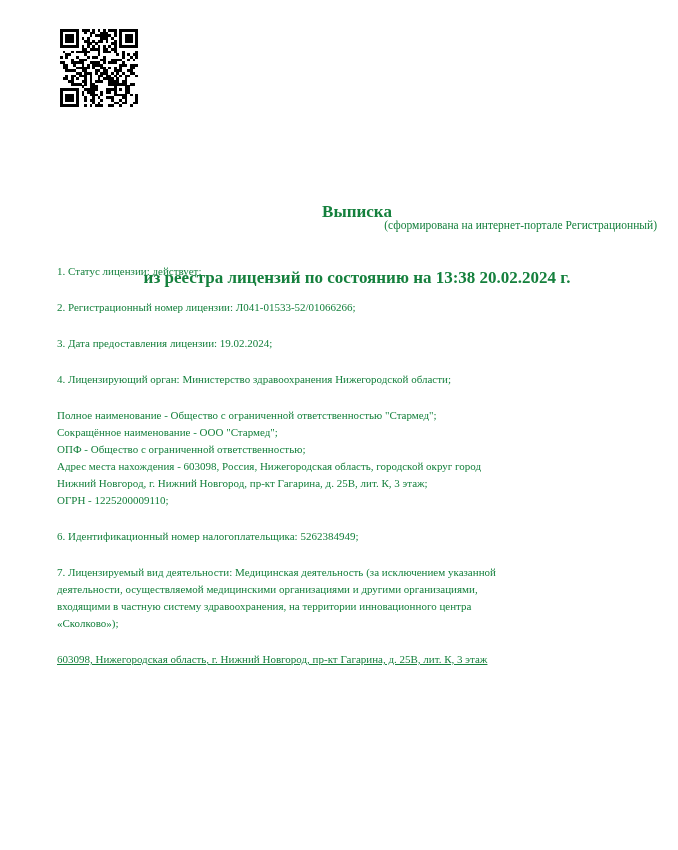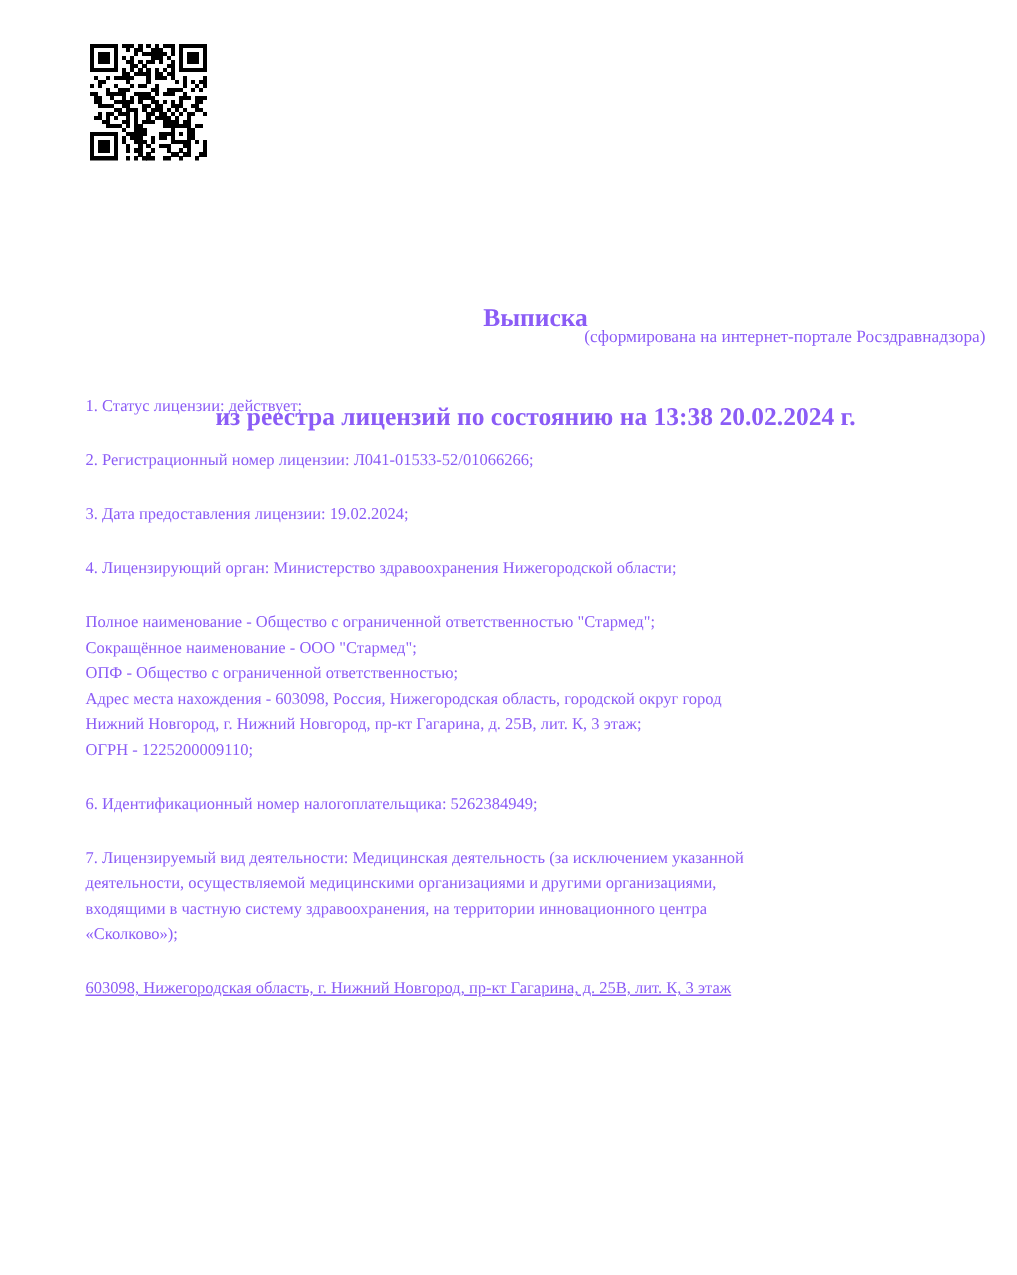--- a/index.html
+++ b/index.html
@@ -6,21 +6,21 @@
     margin: 0;
     padding: 0;
     background: #ffffff;
   }
   .page {
     position: relative;
     width: 672px;
     height: 850px;
     background: #ffffff;
     font-family: "Liberation Serif", serif;
-    color: #8b5cf6;
+    color: #15803d;
     overflow: hidden;
   }
   .qr {
     position: absolute;
     left: 60px;
     top: 29px;
     width: 78px;
     height: 78px;
   }
   .qr svg { display: block; width: 78px; height: 78px; }
@@ -478,21 +478,21 @@
         <rect x="59.17" y="75.31" width="2.74" height="2.74"></rect>
         <rect x="69.93" y="75.31" width="2.74" height="2.74"></rect>
       </svg>
     </div>
 
   <div class="title-block">
     <div>Выписка</div>
     <div>из реестра лицензий по состоянию на 13:38 20.02.2024 г.</div>
   </div>
 
-  <div class="subtitle">(сформирована на интернет-портале Росздравнадзора)</div>
+  <div class="subtitle">(сформирована на интернет-портале Регистрационный)</div>
 
   <div class="doc-body">
     <p class="para">1. Статус лицензии: действует;</p>
     <p class="para">2. Регистрационный номер лицензии: Л041-01533-52/01066266;</p>
     <p class="para">3. Дата предоставления лицензии: 19.02.2024;</p>
     <p class="para">4. Лицензирующий орган: Министерство здравоохранения Нижегородской области;</p>
     <p class="para">Полное наименование - Общество с ограниченной ответственностью "Стармед";
 Сокращённое наименование - ООО "Стармед";
 ОПФ - Общество с ограниченной ответственностью;
 Адрес места нахождения - 603098, Россия, Нижегородская область, городской округ город

